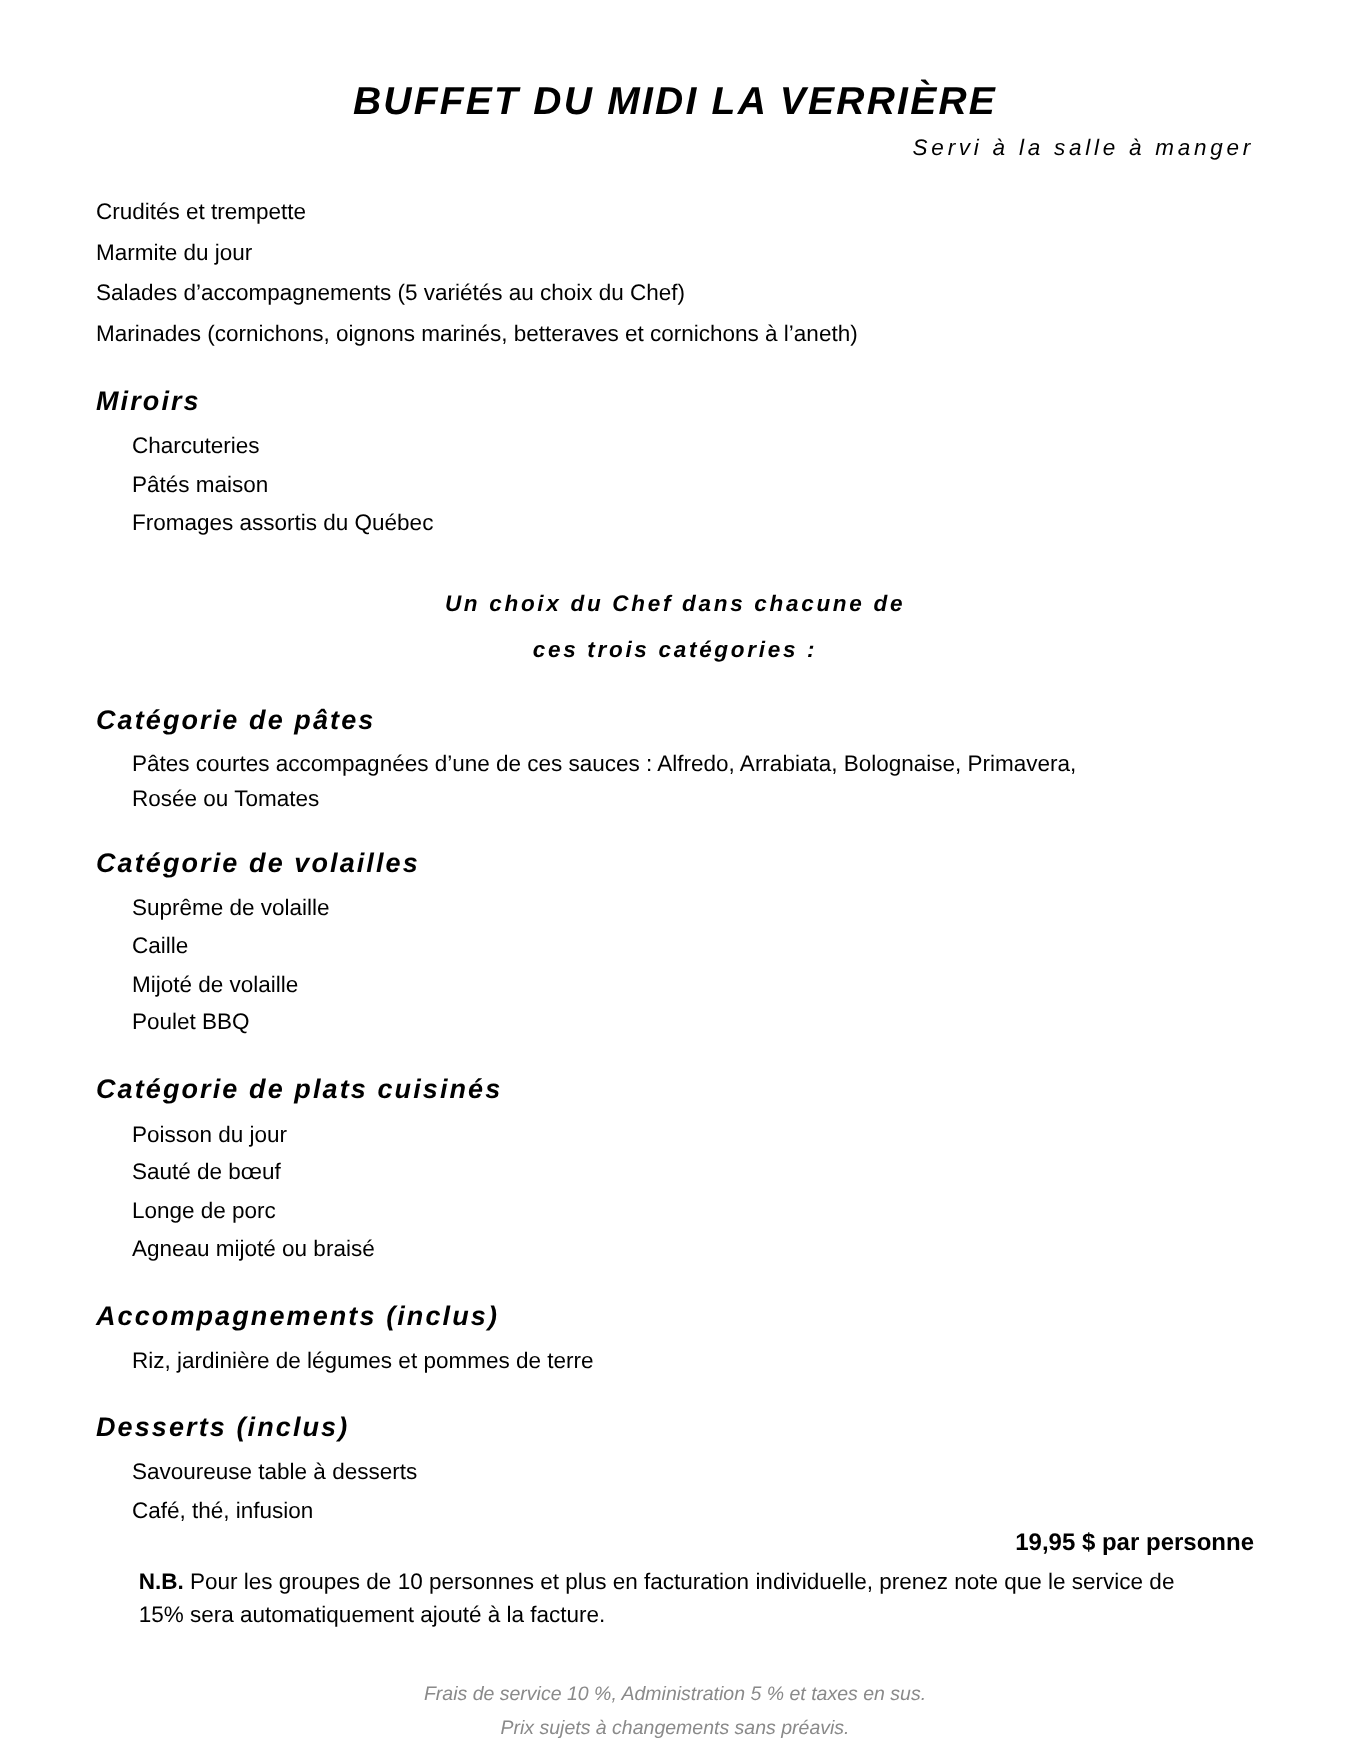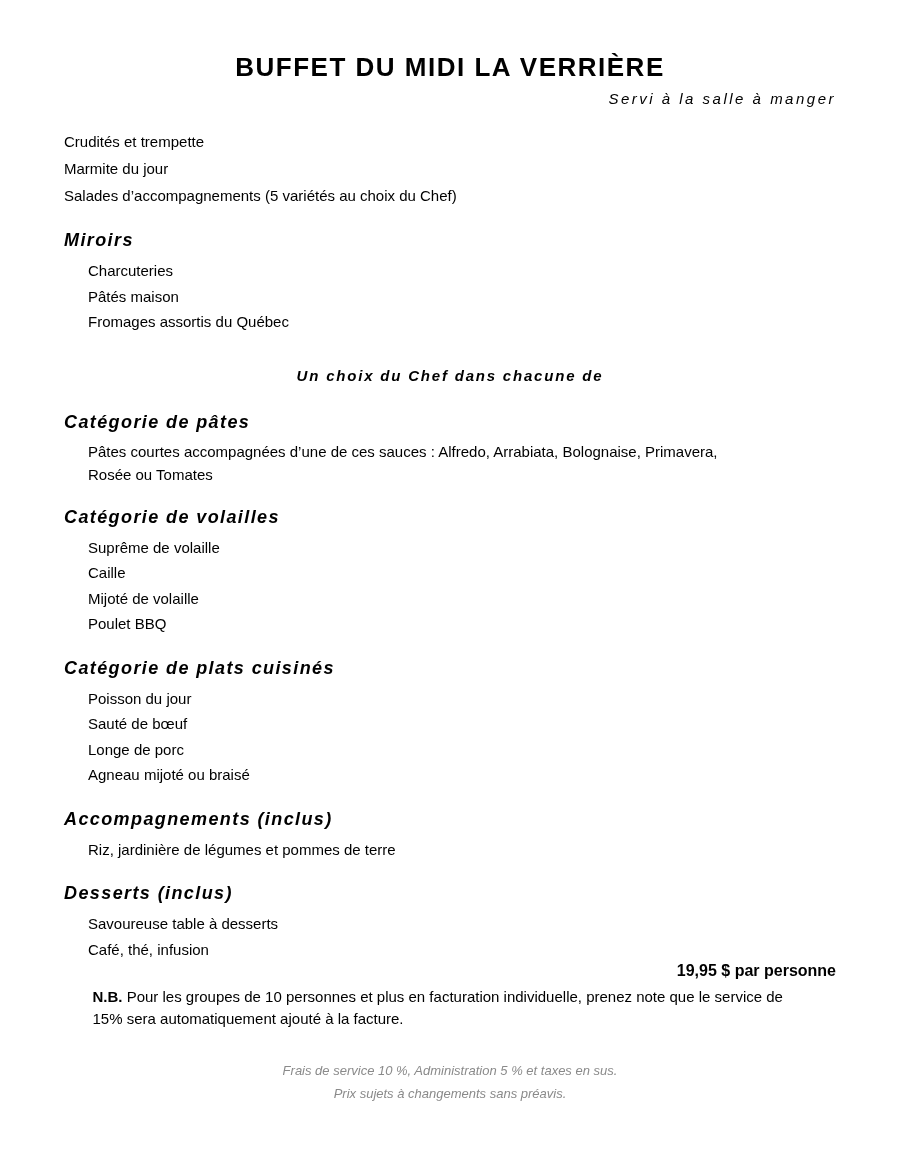--- a/index.html
+++ b/index.html
@@ -13,20 +13,21 @@
   }
   .page {
     width: 900px;
     height: 1164px;
     padding: 52px 64px 0 64px;
   }
   .title {
     text-align: center;
     font-size: 26px;
     font-weight: bold;
+    font-style: italic;
     letter-spacing: 1.5px;
   }
   .subtitle {
     text-align: right;
     font-size: 15px;
     font-style: italic;
     letter-spacing: 2.5px;
     margin-top: 7px;
   }
   .intro {
@@ -90,31 +91,33 @@
 
 <div class="page">
 
   <h1 class="title">BUFFET DU MIDI LA VERRIÈRE</h1>
   <div class="subtitle">Servi à la salle à manger</div>
 
   <div class="intro">
     <div>Crudités et trempette</div>
     <div>Marmite du jour</div>
     <div>Salades d’accompagnements (5 variétés au choix du Chef)</div>
+    <div>Marinades (cornichons, oignons marinés, betteraves et cornichons à l’aneth)</div>
   </div>
 
   <h2 class="section-heading">Miroirs</h2>
   <div class="sub-items">
     <div>Charcuteries</div>
     <div>Pâtés maison</div>
     <div>Fromages assortis du Québec</div>
   </div>
 
   <div class="center-note">
     <div>Un choix du Chef dans chacune de</div>
+    <div>ces trois catégories :</div>
   </div>
 
   <h2 class="section-heading">Catégorie de pâtes</h2>
   <p class="desc">Pâtes courtes accompagnées d’une de ces sauces : Alfredo, Arrabiata, Bolognaise, Primavera, Rosée ou Tomates</p>
 
   <h2 class="section-heading">Catégorie de volailles</h2>
   <div class="sub-items">
     <div>Suprême de volaille</div>
     <div>Caille</div>
     <div>Mijoté de volaille</div>

